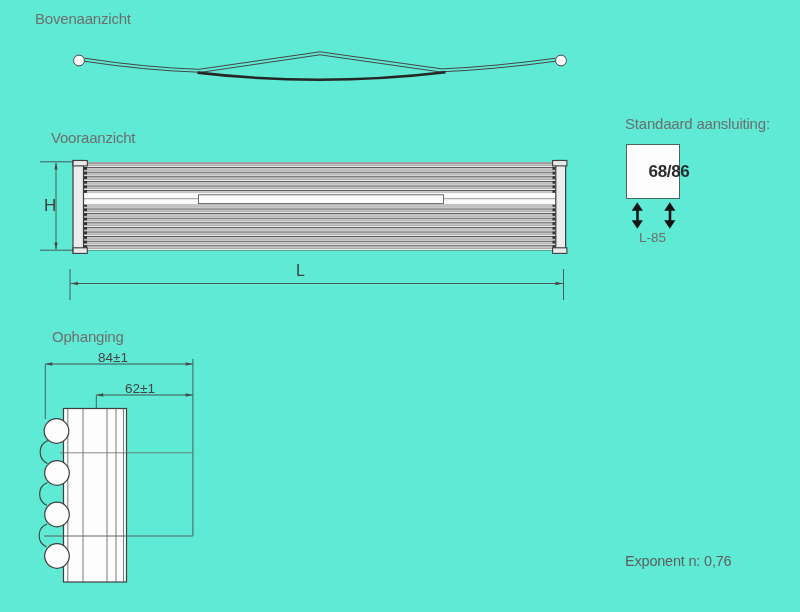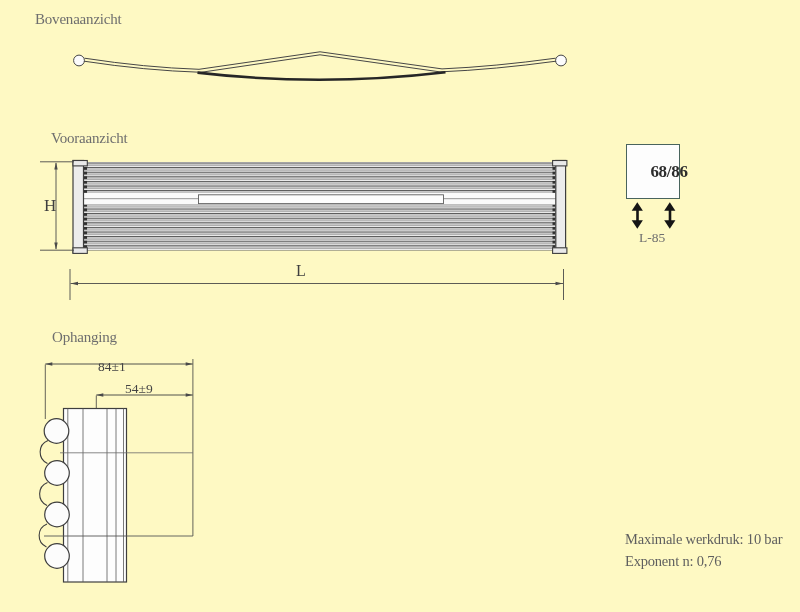--- a/index.html
+++ b/index.html
@@ -1,18 +1,18 @@
 <!DOCTYPE html>
 <html><head>
 <meta charset="utf-8">
 <style>
   html,body{margin:0;padding:0;background:#fcfcfc;}
   .sheet{
-    position:relative;width:800px;height:612px;background:#fef9c3;overflow:hidden;
-    font-family:Liberation Serif, serif;
+    position:relative;width:800px;height:612px;background:#5eead4;overflow:hidden;
+    font-family:Liberation Sans, sans-serif;
   }
   .sheet svg{position:absolute;left:0;top:0;}
   .lbl{
     position:absolute;color:#6e6e6e;font-size:15px;letter-spacing:-0.2px;
     white-space:nowrap;line-height:1.1;
   }
   .dimlbl{position:absolute;color:#454545;font-size:13.5px;white-space:nowrap;}
   .biglbl{position:absolute;color:#3f3f3f;font-size:17px;white-space:nowrap;}
   .connbox{
     position:absolute;left:626px;top:144px;width:54px;height:55px;
@@ -130,28 +130,28 @@
   <div class="lbl" style="left:35px;top:11px">Bovenaanzicht</div>
 
   <div class="lbl" style="left:51px;top:130px">Vooraanzicht</div>
 
   <div class="lbl" style="left:52px;top:329px">Ophanging</div>
 
   <div class="biglbl" style="left:44px;top:196px">H</div>
 
   <div class="biglbl" style="left:296px;top:262px;font-size:16px">L</div>
 
-  <div class="dimlbl" style="left:98px;top:359px">84±1</div>
+  <div class="dimlbl" style="left:98px;top:350px">84±1</div>
 
-  <div class="dimlbl" style="left:125px;top:381px">54±9</div>
+  <div class="dimlbl" style="left:125px;top:381px">62±1</div>
 
+  <div class="lbl" style="left:625px;top:116px">Standaard aansluiting:</div>
 
   <div class="connbox">
     <span>68/86</span>
   </div>
 
   <div class="dimlbl" style="left:639px;top:230px;color:#6e6e6e">L-85</div>
 
-  <div class="spec" style="left:625px;top:531px">Maximale werkdruk: 10 bar</div>
 
   <div class="spec" style="left:625px;top:553px">Exponent n: 0,76</div>
 
 </div>
 
 </body></html>

